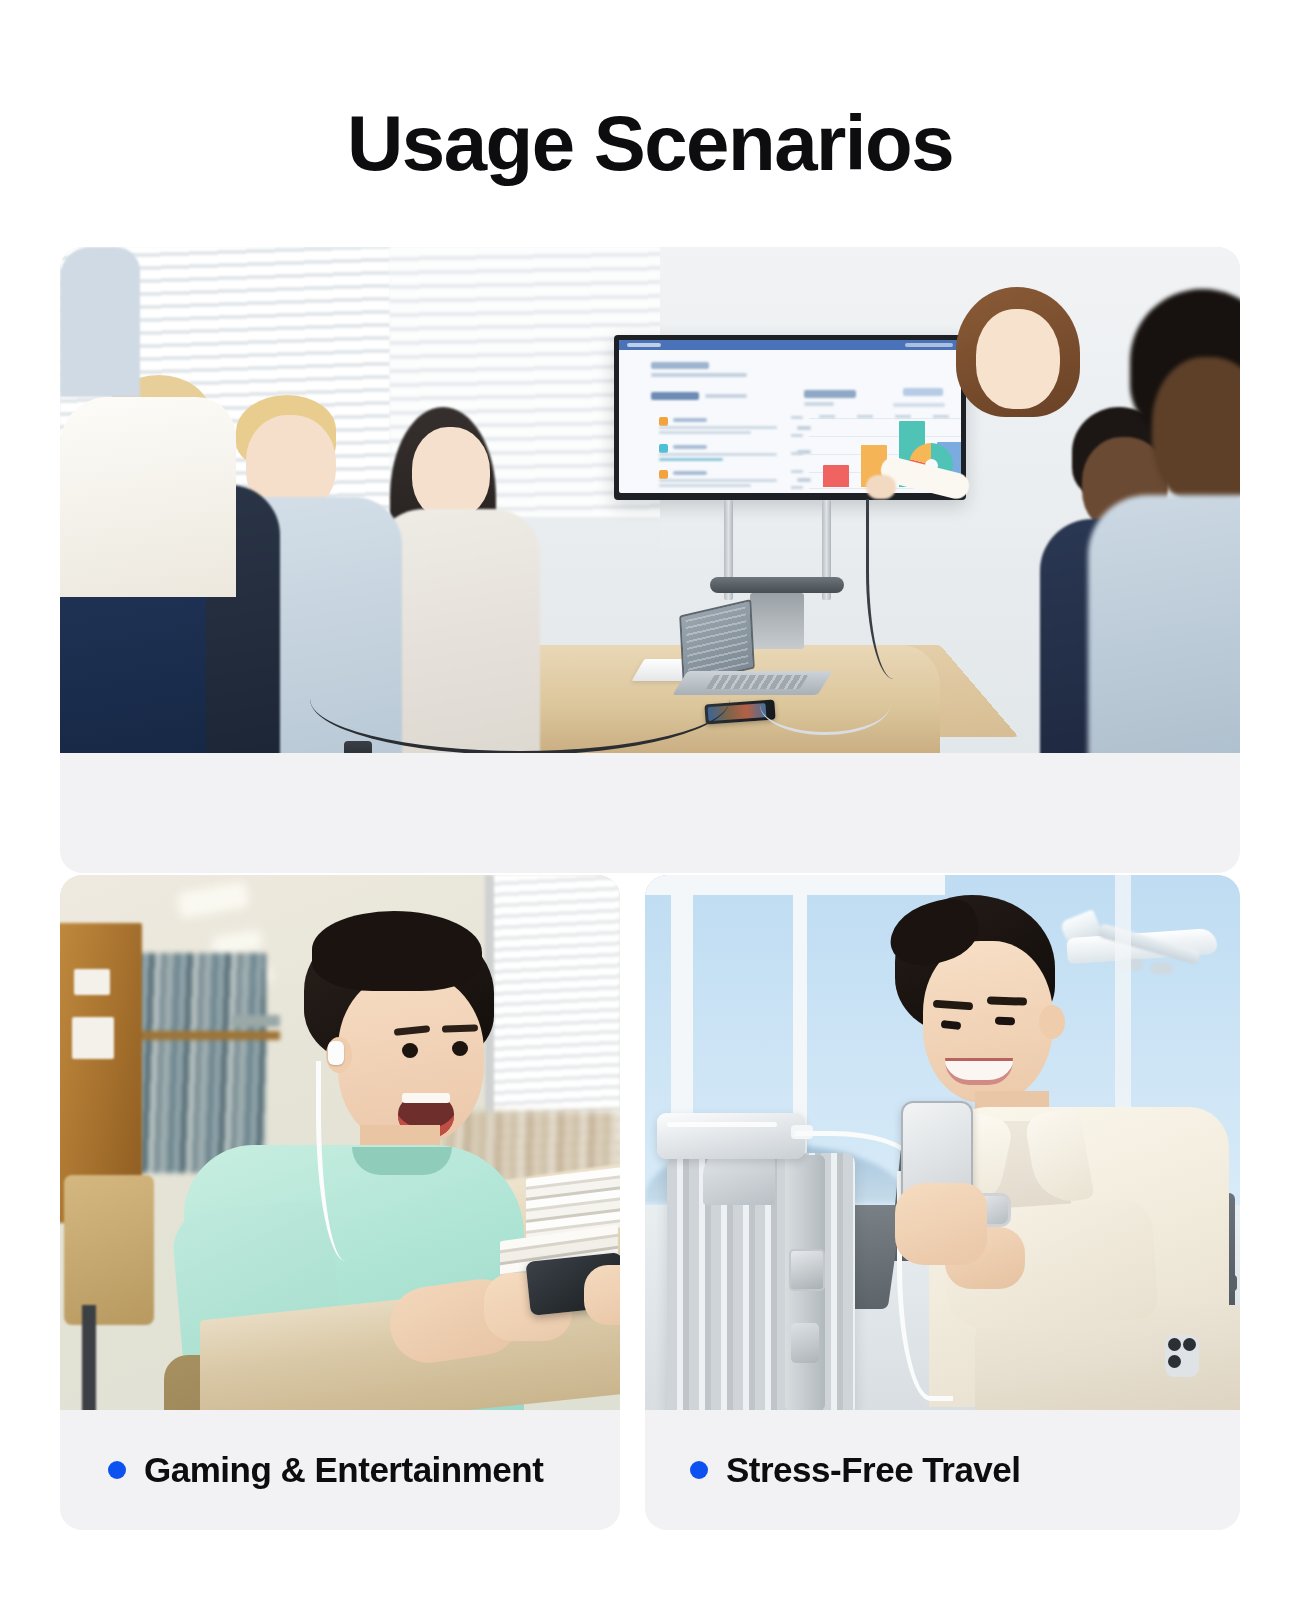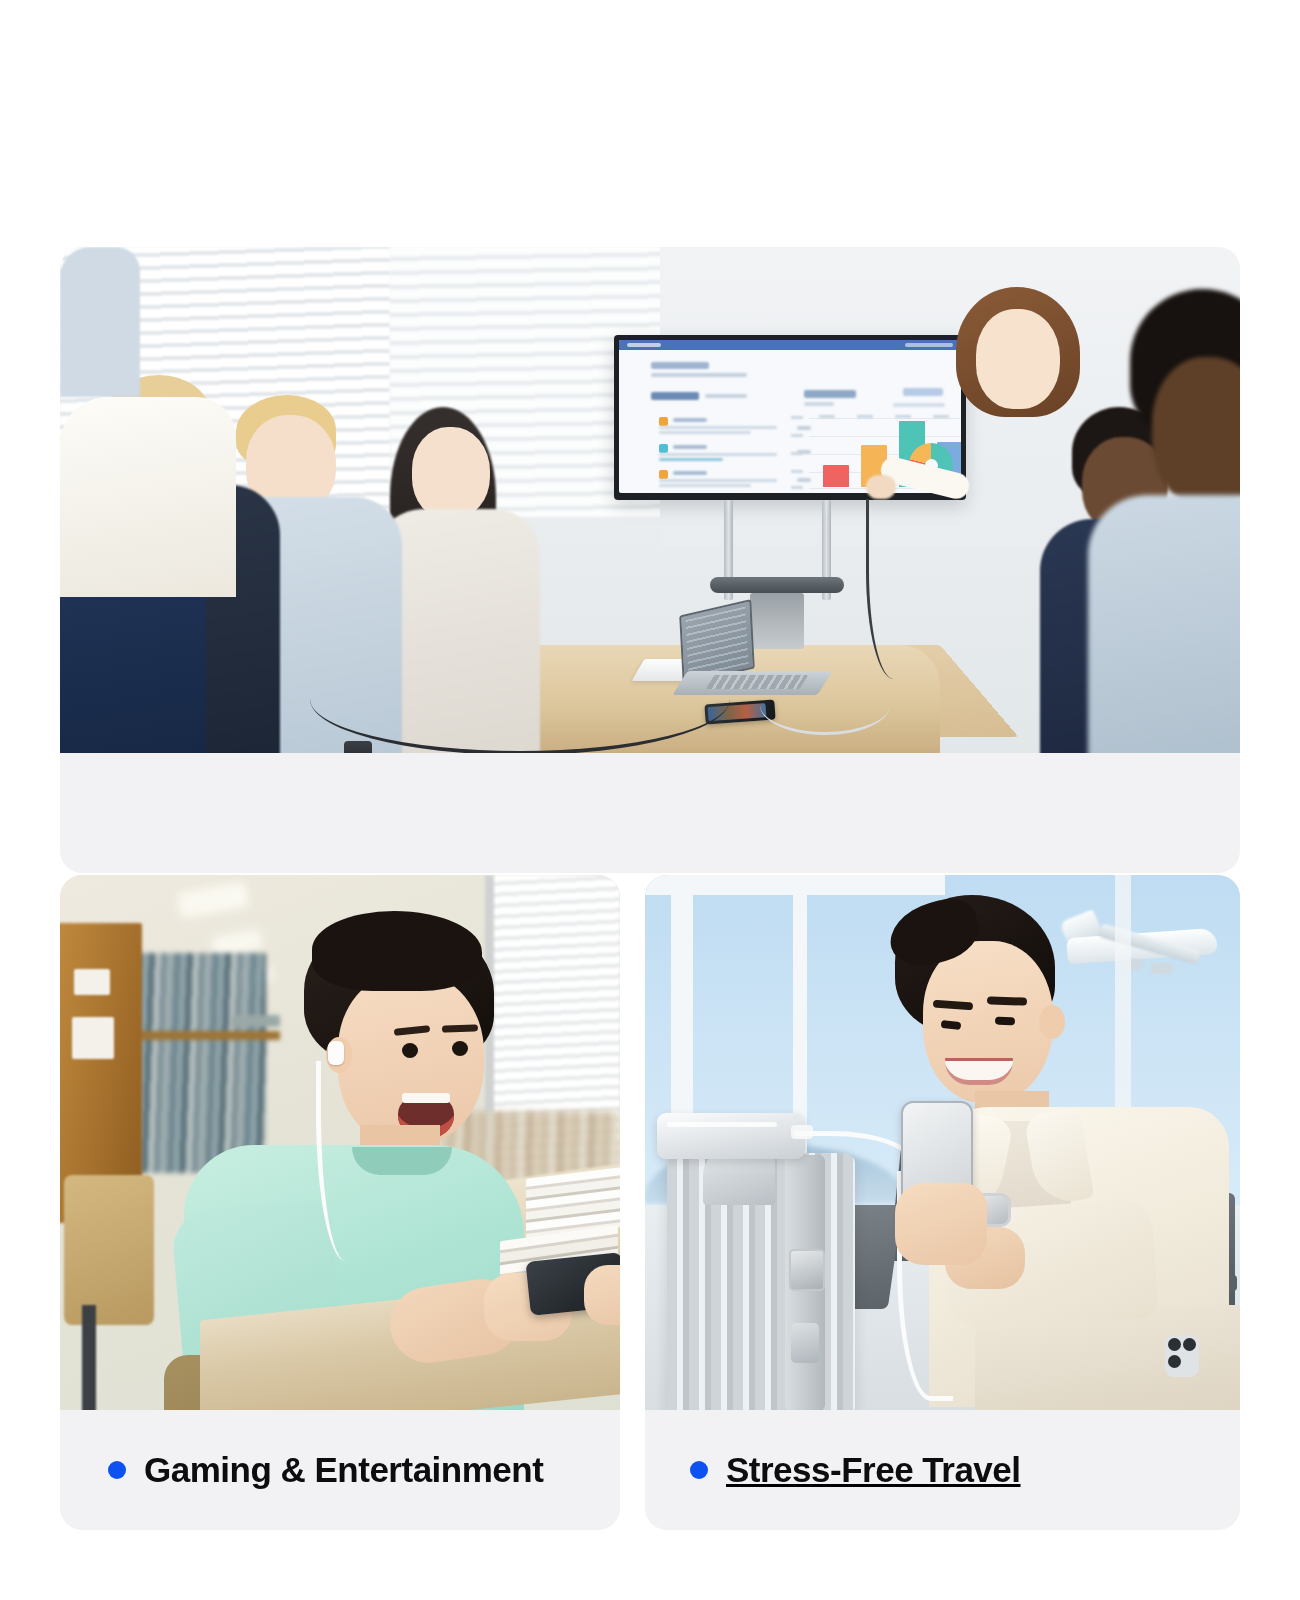--- a/index.html
+++ b/index.html
@@ -58,21 +58,21 @@
   
   #card-gaming { left: 60px; top: 875px; width: 560px; height: 655px; }
   #card-gaming .card-hero { width: 560px; height: 535px; }
   #card-gaming .caption { width: 560px; height: 120px; padding-left: 48px; }
   #card-gaming .dot { width: 18px; height: 18px; margin-right: 18px; }
   #card-gaming .caption-text { font-size: 35px; }
 
   
   #card-travel { left: 645px; top: 875px; width: 595px; height: 655px; }
   #card-travel .card-hero { width: 595px; height: 535px; }
-  #card-travel .caption { width: 595px; height: 120px; padding-left: 45px; text-decoration: underline; }
+  #card-travel .caption { width: 595px; height: 120px; padding-left: 45px; }
   #card-travel .dot { width: 18px; height: 18px; margin-right: 18px; }
   #card-travel .caption-text { font-size: 35px; }
 
   
   .sc1 { position:absolute; inset:0; background:#eef1f3; }
   .sc1 .wall {
     position:absolute; left:0; top:0; width:100%; height:100%;
     background: linear-gradient(180deg,#f4f6f7 0%,#e8ecee 60%,#e2e7ea 100%);
   }
   .sc1 .blinds {
@@ -760,20 +760,21 @@
   .sc3 .tip {
     position:absolute; left:146px; top:250px; width:22px; height:14px;
     background:#f4f6f7; border-radius:4px;
   }
 </style>
 </head>
 <body>
 
 <div class="page">
 
+  <h1 class="page-title">Usage Scenarios</h1>
 
   <div class="card" id="card-office">
 
     <div class="card-hero">
       <div class="sc1">
         <div class="wall"></div>
         <div class="blinds"></div>
         <div class="blinds2"></div>
         <div class="wallpanel"></div>
 

